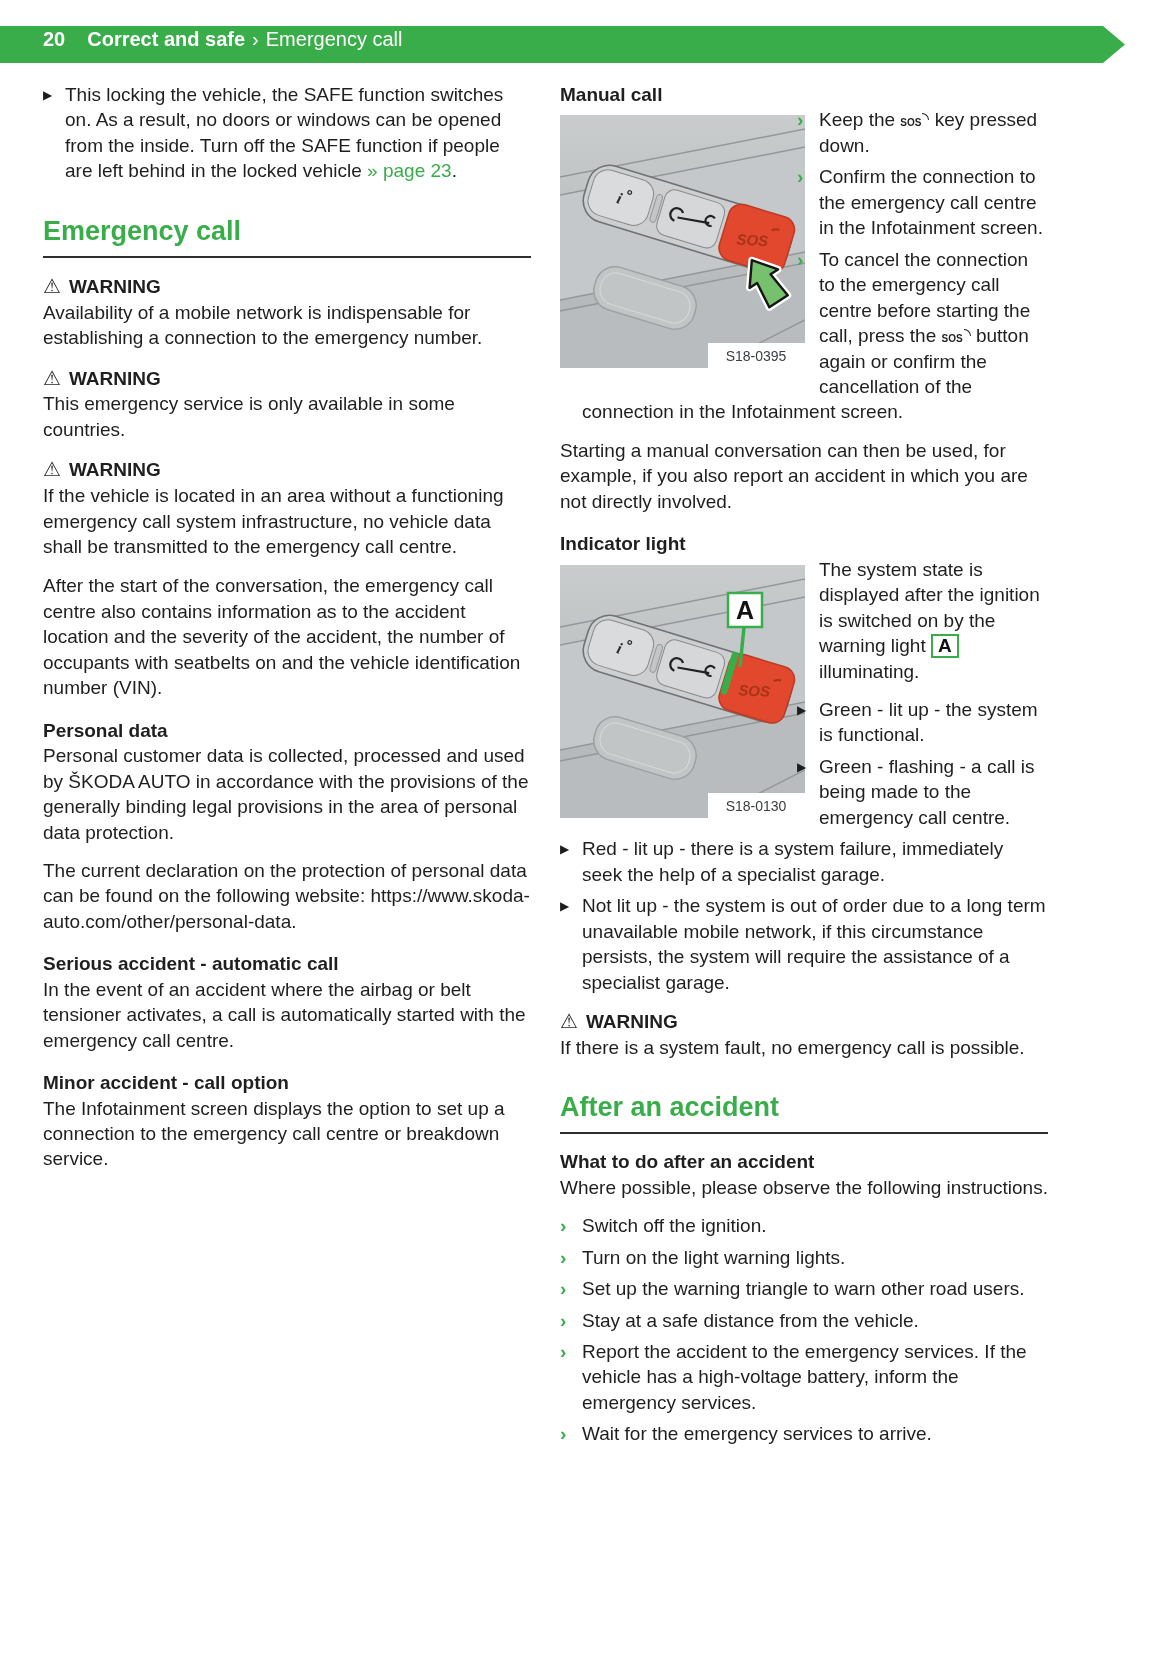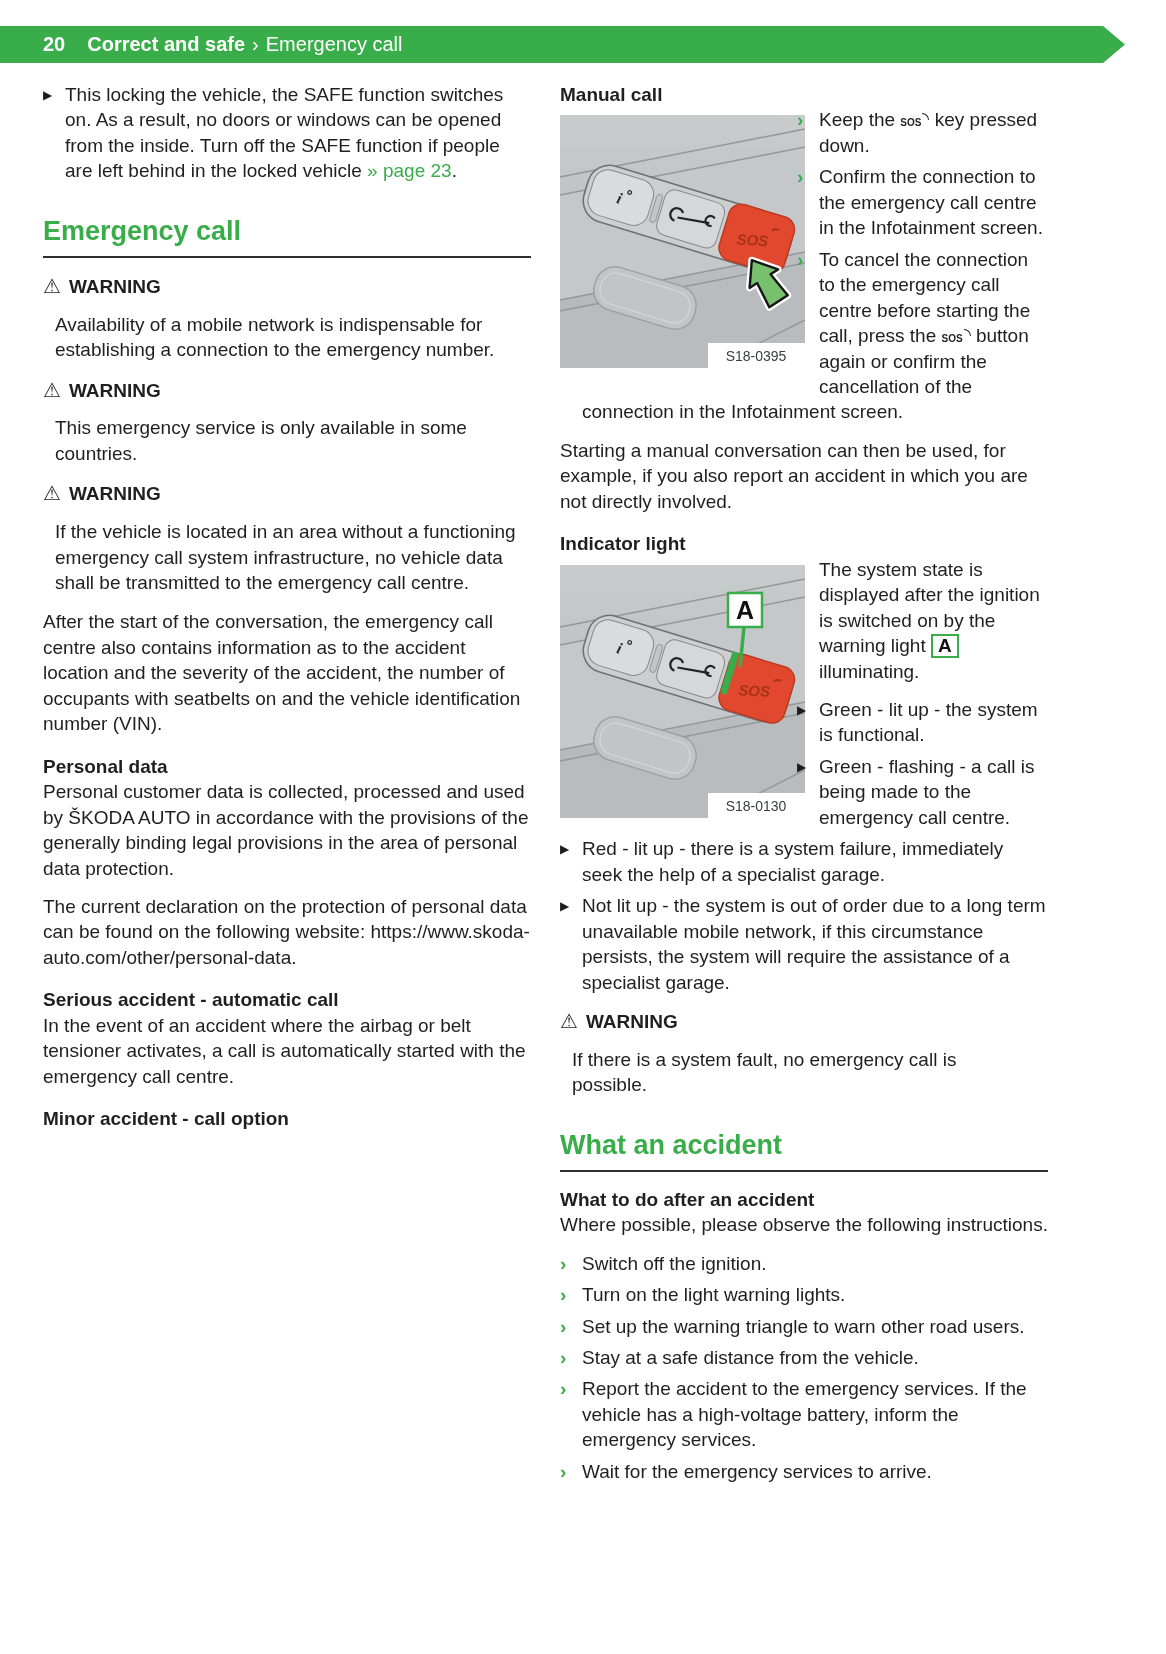--- a/index.html
+++ b/index.html
@@ -4,42 +4,42 @@
 <style>
   html,body{margin:0;padding:0;background:#ffffff;}
   .page{
     width:1166px;min-height:1654px;background:#ffffff;position:relative;
     font-family:"Liberation Sans", sans-serif;color:#1f1f1f;
     font-size:19px;line-height:1.34;box-sizing:border-box;
   }
   
   .header-bar{
     margin-top:26px;height:37px;width:1125px;background:#3aad4b;
-    display:flex;align-items:center;padding-left:43px;box-sizing:border-box;
+    display:flex;padding-left:43px;box-sizing:border-box;
     clip-path:polygon(0 0, calc(100% - 22px) 0, 100% 50%, calc(100% - 22px) 100%, 0 100%);
     color:#ffffff;font-size:20px;
   }
   .header-bar .pgnum{font-weight:700;margin-right:22px;}
   .header-bar .chapter{font-weight:700;}
   .header-bar .sep{margin:0 7px;font-weight:400;}
   .header-bar .section{font-weight:400;}
   
   .cols{display:flex;gap:29px;padding:19px 118px 40px 43px;}
   .col{width:488px;flex:0 0 488px;}
   p{margin:0 0 13px;}
   h2.sec{
     color:#3aad4b;font-size:27px;line-height:1.15;font-weight:700;
     margin:32px 0 15px;padding-bottom:9px;border-bottom:2px solid #2e2e2e;
   }
   h3.sub{font-size:19px;font-weight:700;margin:17px 0 0;line-height:1.34;}
   
   .warn{margin:0 0 14px;}
   .warn .wt{font-weight:700;margin:0;}
   .warn .wt .wicon{font-weight:400;font-size:20px;margin-right:8px;}
-  .warn p{margin:12px;}
+  .warn p{margin:0;}
   
   ul.blist, ul.steps{list-style:none;margin:0 0 13px;padding:0;}
   ul.blist li, ul.steps li{padding-left:22px;text-indent:-22px;margin:0 0 6px;}
   .mk{display:inline-block;width:22px;text-indent:0;color:#3aad4b;font-weight:700;}
   .tri{display:inline-block;width:22px;text-indent:0;color:#1c1c1c;font-size:12px;vertical-align:2px;}
   .link{color:#3aad4b;text-align:center;}
   
   .sos-key{
     position:relative;display:inline-block;font-size:10px;font-weight:700;
     letter-spacing:0;padding-right:8px;text-indent:0;
@@ -101,20 +101,21 @@
 
       <h3 class="sub">Personal data</h3>
       <p>Personal customer data is collected, processed and used by ŠKODA AUTO in accordance with the provisions of the generally binding legal provisions in the area of personal data protection.</p>
 
       <p>The current declaration on the protection of personal data can be found on the following website: https://www.skoda-auto.com/other/personal-data.</p>
 
       <h3 class="sub">Serious accident - automatic call</h3>
       <p>In the event of an accident where the airbag or belt tensioner activates, a call is automatically started with the emergency call centre.</p>
 
       <h3 class="sub">Minor accident - call option</h3>
+      <p>The Infotainment screen displays the option to set up a connection to the emergency call centre or breakdown service.</p>
 
     </div>
 
     <div class="col">
 
       <h3 class="sub" style="margin-top:0;">Manual call</h3>
 
       <div class="clearfix">
         <figure class="fig">
           <svg width="245" height="253" viewBox="0 0 245 253">
@@ -250,21 +251,21 @@
           <li><span class="tri">▶</span><span>Red - lit up - there is a system failure, immediately seek the help of a specialist garage.</span></li>
           <li><span class="tri">▶</span><span>Not lit up - the system is out of order due to a long term unavailable mobile network, if this circumstance persists, the system will require the assistance of a specialist garage.</span></li>
         </ul>
       </div>
 
       <div class="warn after-fig">
         <p class="wt"><span class="wicon">⚠</span><span>WARNING</span></p>
         <p>If there is a system fault, no emergency call is possible.</p>
       </div>
 
-      <h2 class="sec">What an accident</h2>
+      <h2 class="sec">After an accident</h2>
 
       <h3 class="sub" style="margin-top:0;">What to do after an accident</h3>
       <p>Where possible, please observe the following instructions.</p>
 
       <ul class="steps">
         <li><span class="mk">›</span><span>Switch off the ignition.</span></li>
         <li><span class="mk">›</span><span>Turn on the light warning lights.</span></li>
         <li><span class="mk">›</span><span>Set up the warning triangle to warn other road users.</span></li>
         <li><span class="mk">›</span><span>Stay at a safe distance from the vehicle.</span></li>
         <li><span class="mk">›</span><span>Report the accident to the emergency services. If the vehicle has a high-voltage battery, inform the emergency services.</span></li>

